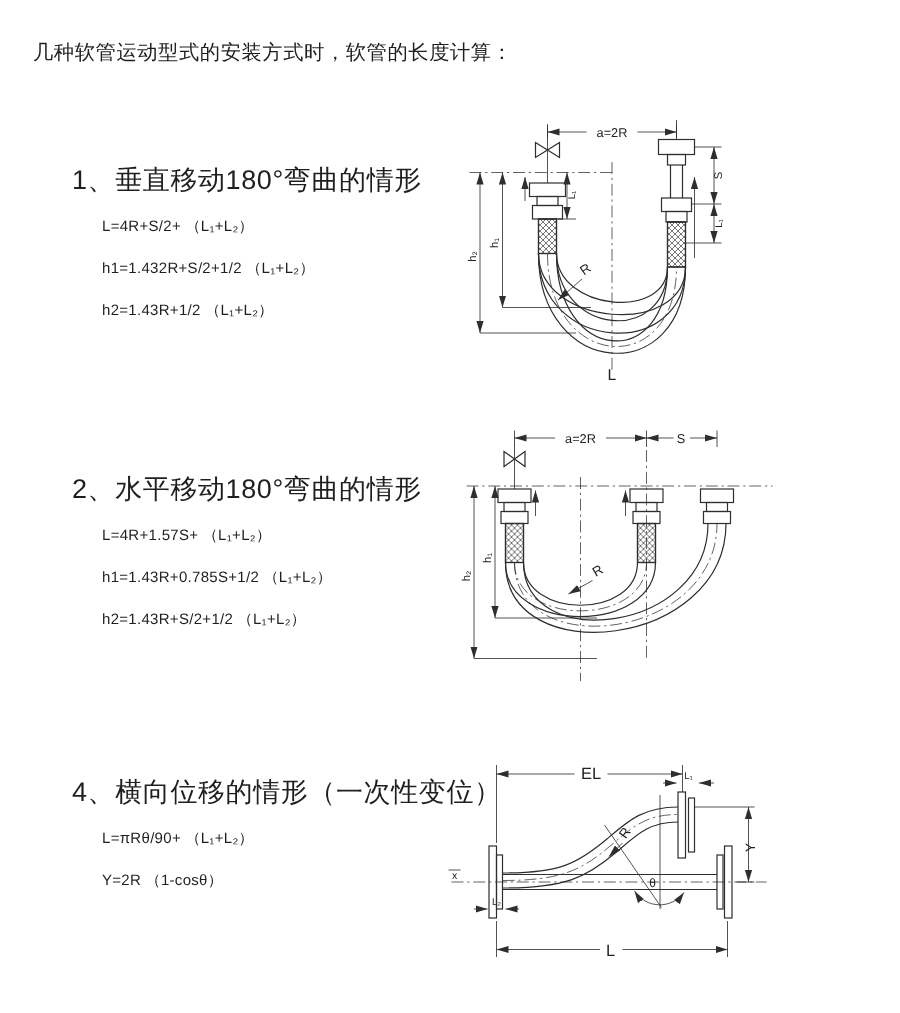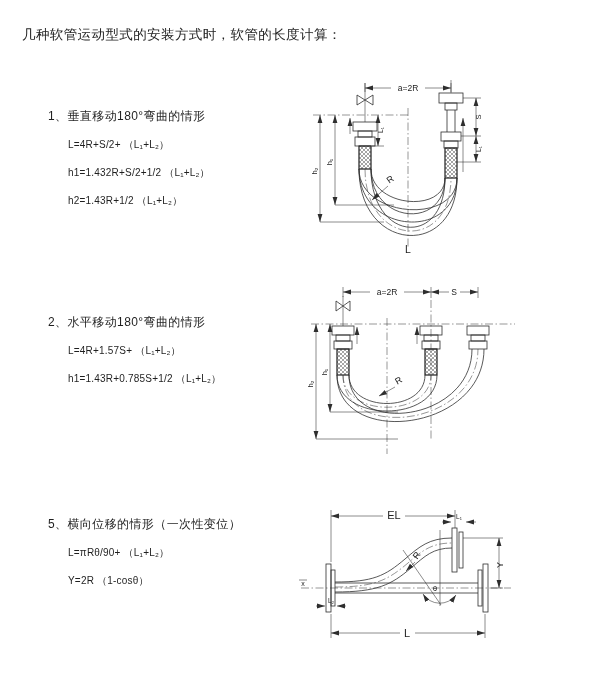--- a/index.html
+++ b/index.html
@@ -2,21 +2,21 @@
 <html><head>
 <meta charset="utf-8">
 <style>
   html,body{margin:0;padding:0;}
   body{
     width:600px;height:675px;background:#ffffff;position:relative;overflow:hidden;
     font-family:"Liberation Sans","DejaVu Sans",sans-serif;color:#1f1f1f;
   }
   .title{position:absolute;left:22px;top:26px;font-size:13.5px;letter-spacing:.4px;white-space:nowrap;}
   .sec{position:absolute;left:48px;width:290px;}
-  .heading{font-size:12px;letter-spacing:.4px;margin-bottom:6px;white-space:nowrap;}
+  .heading{font-size:18px;letter-spacing:.4px;margin-bottom:6px;white-space:nowrap;}
   .formula{font-size:10px;margin-left:20px;line-height:28px;letter-spacing:.2px;white-space:nowrap;}
   .dwg{position:absolute;}
   .dwg line,.dwg path,.dwg rect,.dwg polygon{stroke:#2e2e2e;fill:none;stroke-width:.8;}
   .dwg .thin{stroke-width:.55;}
   .dwg .cl{stroke-width:.5;stroke-dasharray:8 2.5 1.5 2.5;}
   .dwg .wbg{fill:#ffffff;stroke:none;}
   .dwg text{fill:#222;stroke:none;font-family:"Liberation Sans","DejaVu Sans",sans-serif;}
 </style>
 </head>
 <body>
@@ -27,24 +27,25 @@
   <div class="heading">1、垂直移动180°弯曲的情形</div>
   <div class="formula">L=4R+S/2+ （L₁+L₂）</div>
   <div class="formula">h1=1.432R+S/2+1/2 （L₁+L₂）</div>
   <div class="formula">h2=1.43R+1/2 （L₁+L₂）</div>
 </section>
 
 <section class="sec" style="top:314px">
   <div class="heading">2、水平移动180°弯曲的情形</div>
   <div class="formula">L=4R+1.57S+ （L₁+L₂）</div>
   <div class="formula">h1=1.43R+0.785S+1/2 （L₁+L₂）</div>
+  <div class="formula">h2=1.43R+S/2+1/2 （L₁+L₂）</div>
 </section>
 
 <section class="sec" style="top:516px">
-  <div class="heading">5、横向位移的情形（一次性变位）</div>
+  <div class="heading">4、横向位移的情形（一次性变位）</div>
   <div class="formula">L=πRθ/90+ （L₁+L₂）</div>
   <div class="formula">Y=2R （1-cosθ）</div>
 </section>
 
 <svg class="dwg" style="left:306px;top:72px" width="260" height="192" viewBox="0 0 260 192">
   <defs>
     <marker id="a1e" markerWidth="9" markerHeight="6" refX="8" refY="3" orient="auto" markerUnits="userSpaceOnUse">
       <path d="M0,0.6 L8,3 L0,5.4 Z" style="fill:#2e2e2e;stroke:none"></path>
     </marker>
     <marker id="a1s" markerWidth="9" markerHeight="6" refX="8" refY="3" orient="auto-start-reverse" markerUnits="userSpaceOnUse">

